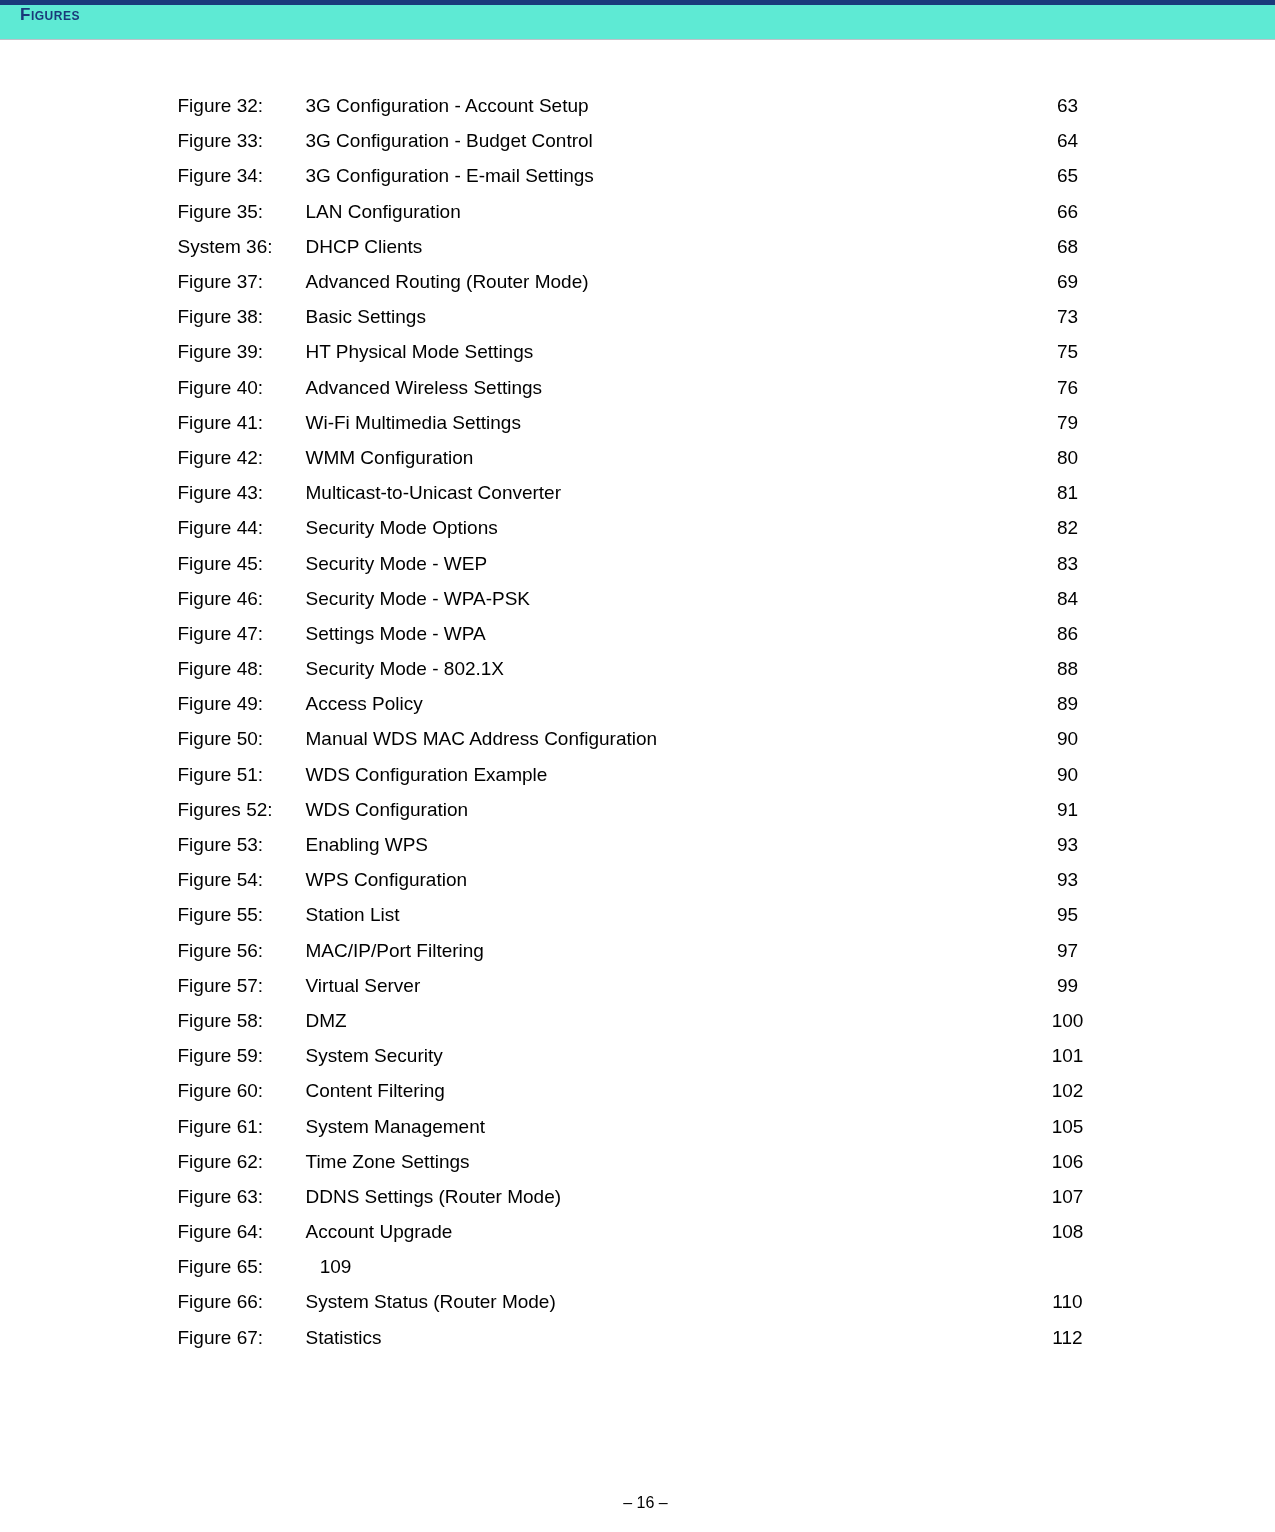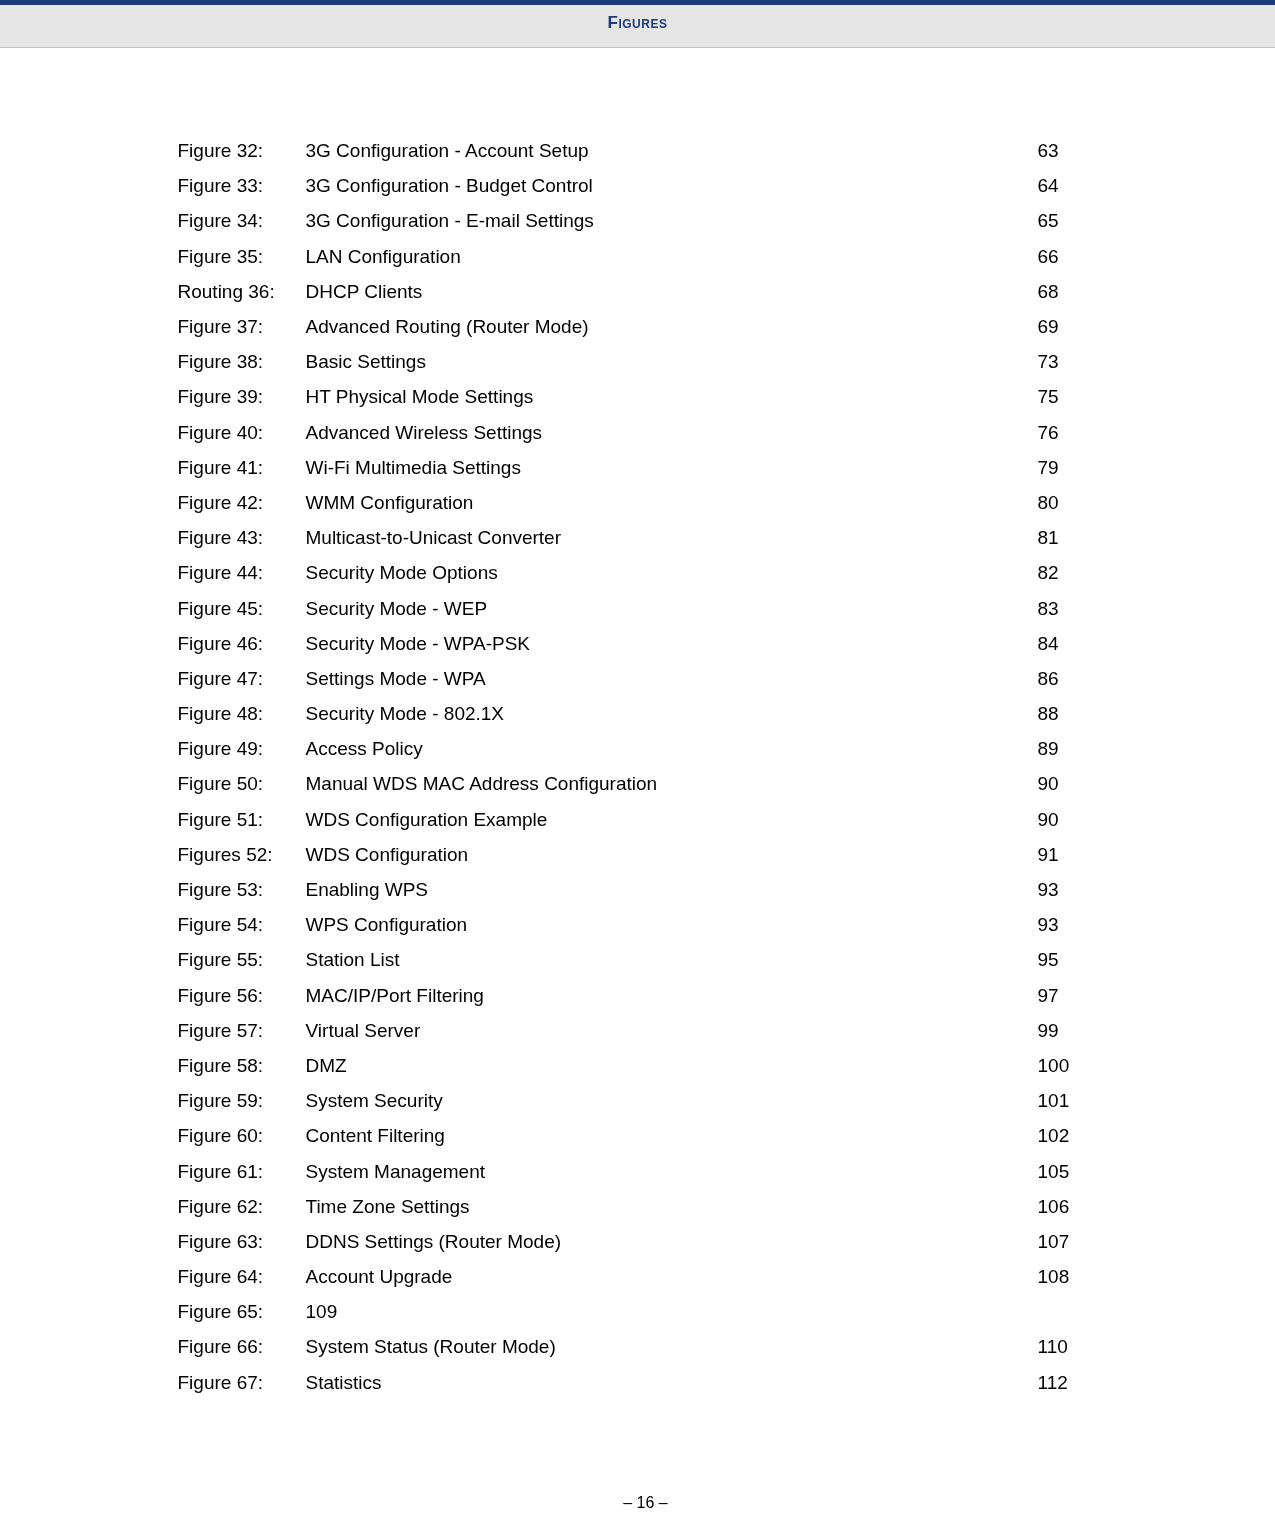--- a/index.html
+++ b/index.html
@@ -9,25 +9,25 @@
     }
     body {
       font-family: Verdana, Geneva, sans-serif;
       background: #fff;
       width: 1275px;
       height: 1532px;
       position: relative;
     }
     .header-bar {
       width: 100%;
-      background: #e5e5e5;
+      background: #5eead4;
       border-top: 5px solid #1a3a7a;
       border-bottom: 1px solid #c0c0c8;
-      padding: 8px 20px 14px 20px;
-      text-align: center;
+      padding: 0 20px 14px 20px;
+      text-align: left;
     }
     .header-title {
       font-variant: small-caps;
       font-size: 17px;
       font-weight: bold;
       color: #1a3a7a;
       letter-spacing: 0.5px;
     }
     .content {
       padding: 48px 0 0 0;
@@ -47,35 +47,34 @@
       flex-shrink: 0;
       text-align: left;
       white-space: nowrap;
     }
     .figure-title {
       flex-grow: 1;
       padding-left: 0;
     }
     .figure-page {
       width: 60px;
-      text-align: left;
+      text-align: center;
       flex-shrink: 0;
     }
     .footer {
       position: absolute;
       bottom: 20px;
       left: 8px;
       width: 100%;
       text-align: center;
       font-size: 16px;
       color: #000;
     }
     #figures-container {
       margin-left: 0;
-      margin-top: 37px;
     }
   </style>
 </head>
 <body>
 
 <div class="header-bar">
   <span class="header-title">Figures</span>
 </div>
 
 <div class="content">
@@ -94,21 +93,21 @@
         <span class="figure-label">Figure 34:</span>
         <span class="figure-title">3G Configuration - E-mail Settings</span>
         <span class="figure-page">65</span>
       </div>
       <div class="figure-row">
         <span class="figure-label">Figure 35:</span>
         <span class="figure-title">LAN Configuration</span>
         <span class="figure-page">66</span>
       </div>
       <div class="figure-row">
-        <span class="figure-label">Routing 36:</span>
+        <span class="figure-label">System 36:</span>
         <span class="figure-title">DHCP Clients</span>
         <span class="figure-page">68</span>
       </div>
       <div class="figure-row">
         <span class="figure-label">Figure 37:</span>
         <span class="figure-title">Advanced Routing (Router Mode)</span>
         <span class="figure-page">69</span>
       </div>
       <div class="figure-row">
         <span class="figure-label">Figure 38:</span>

